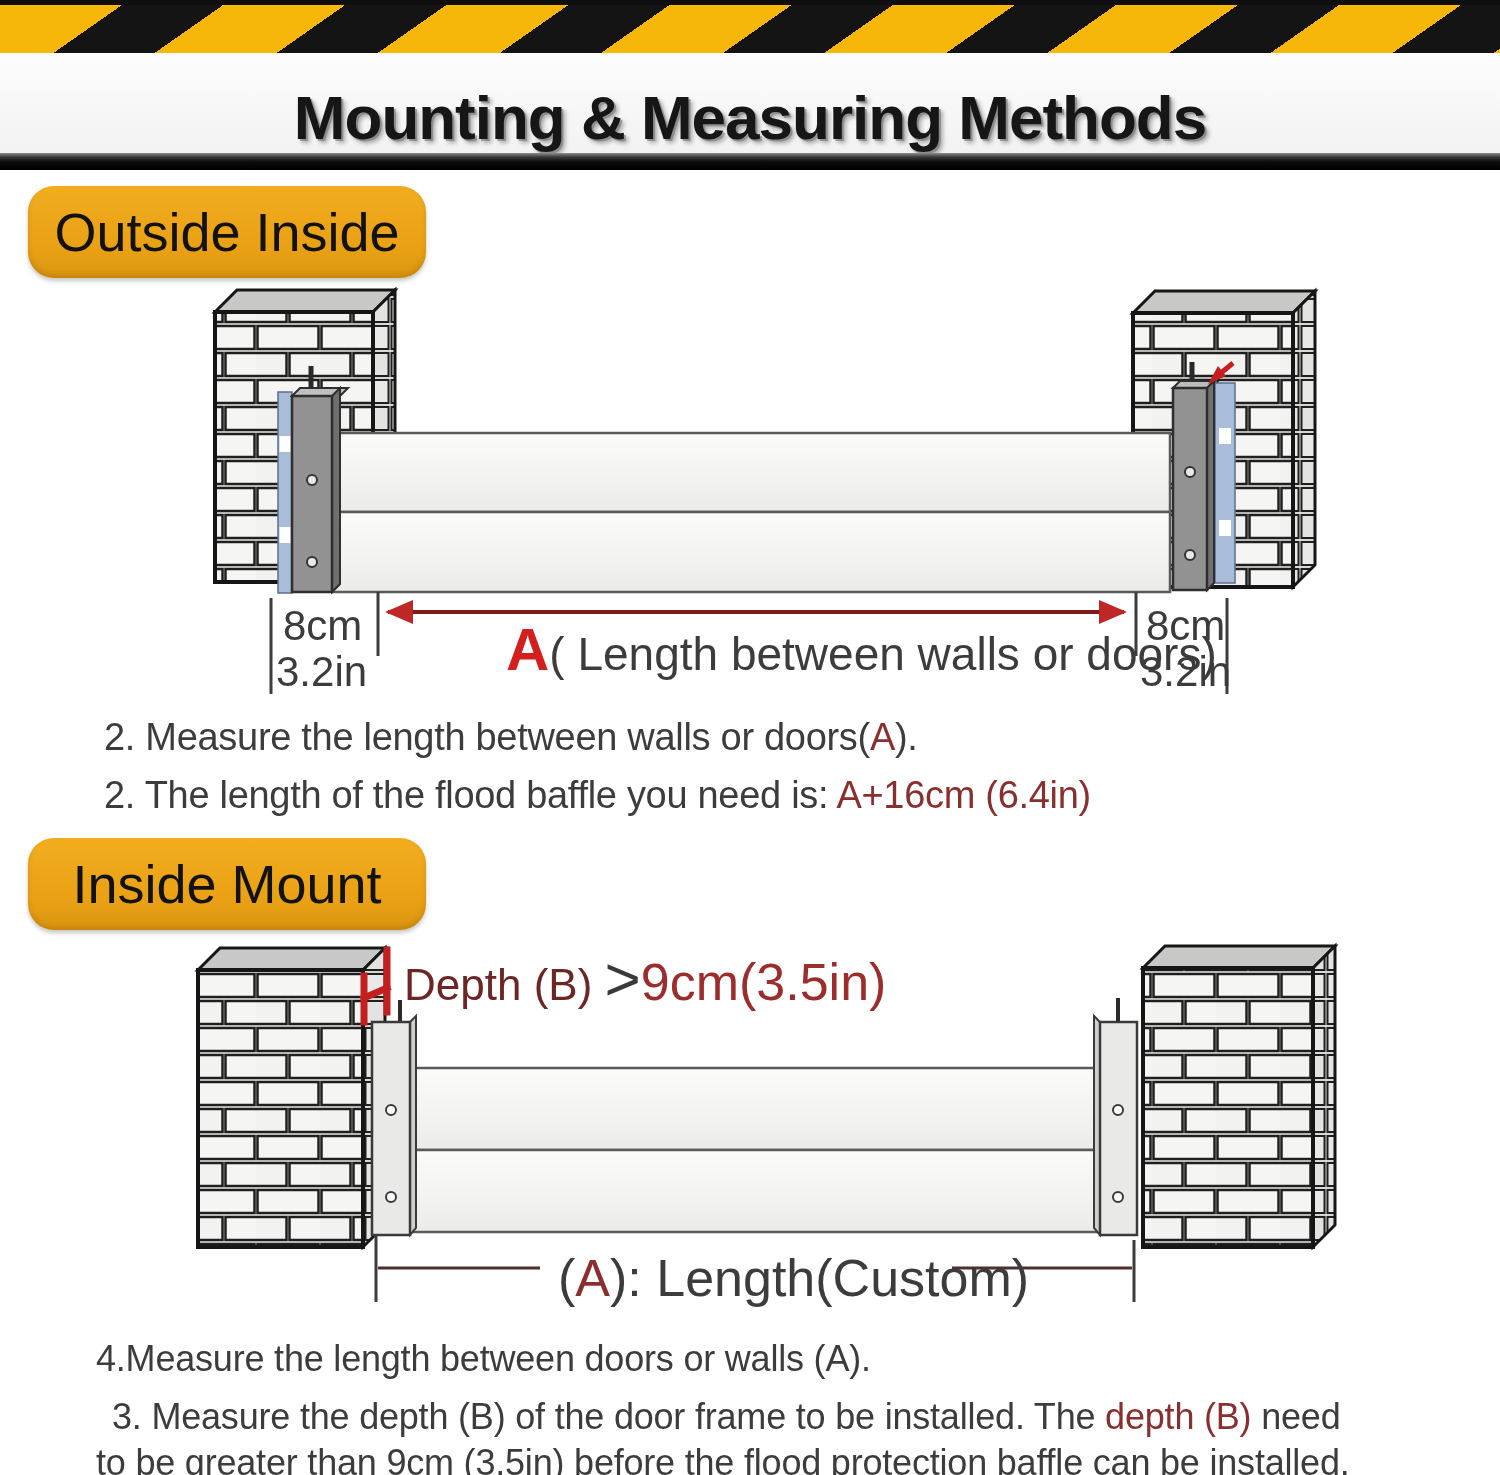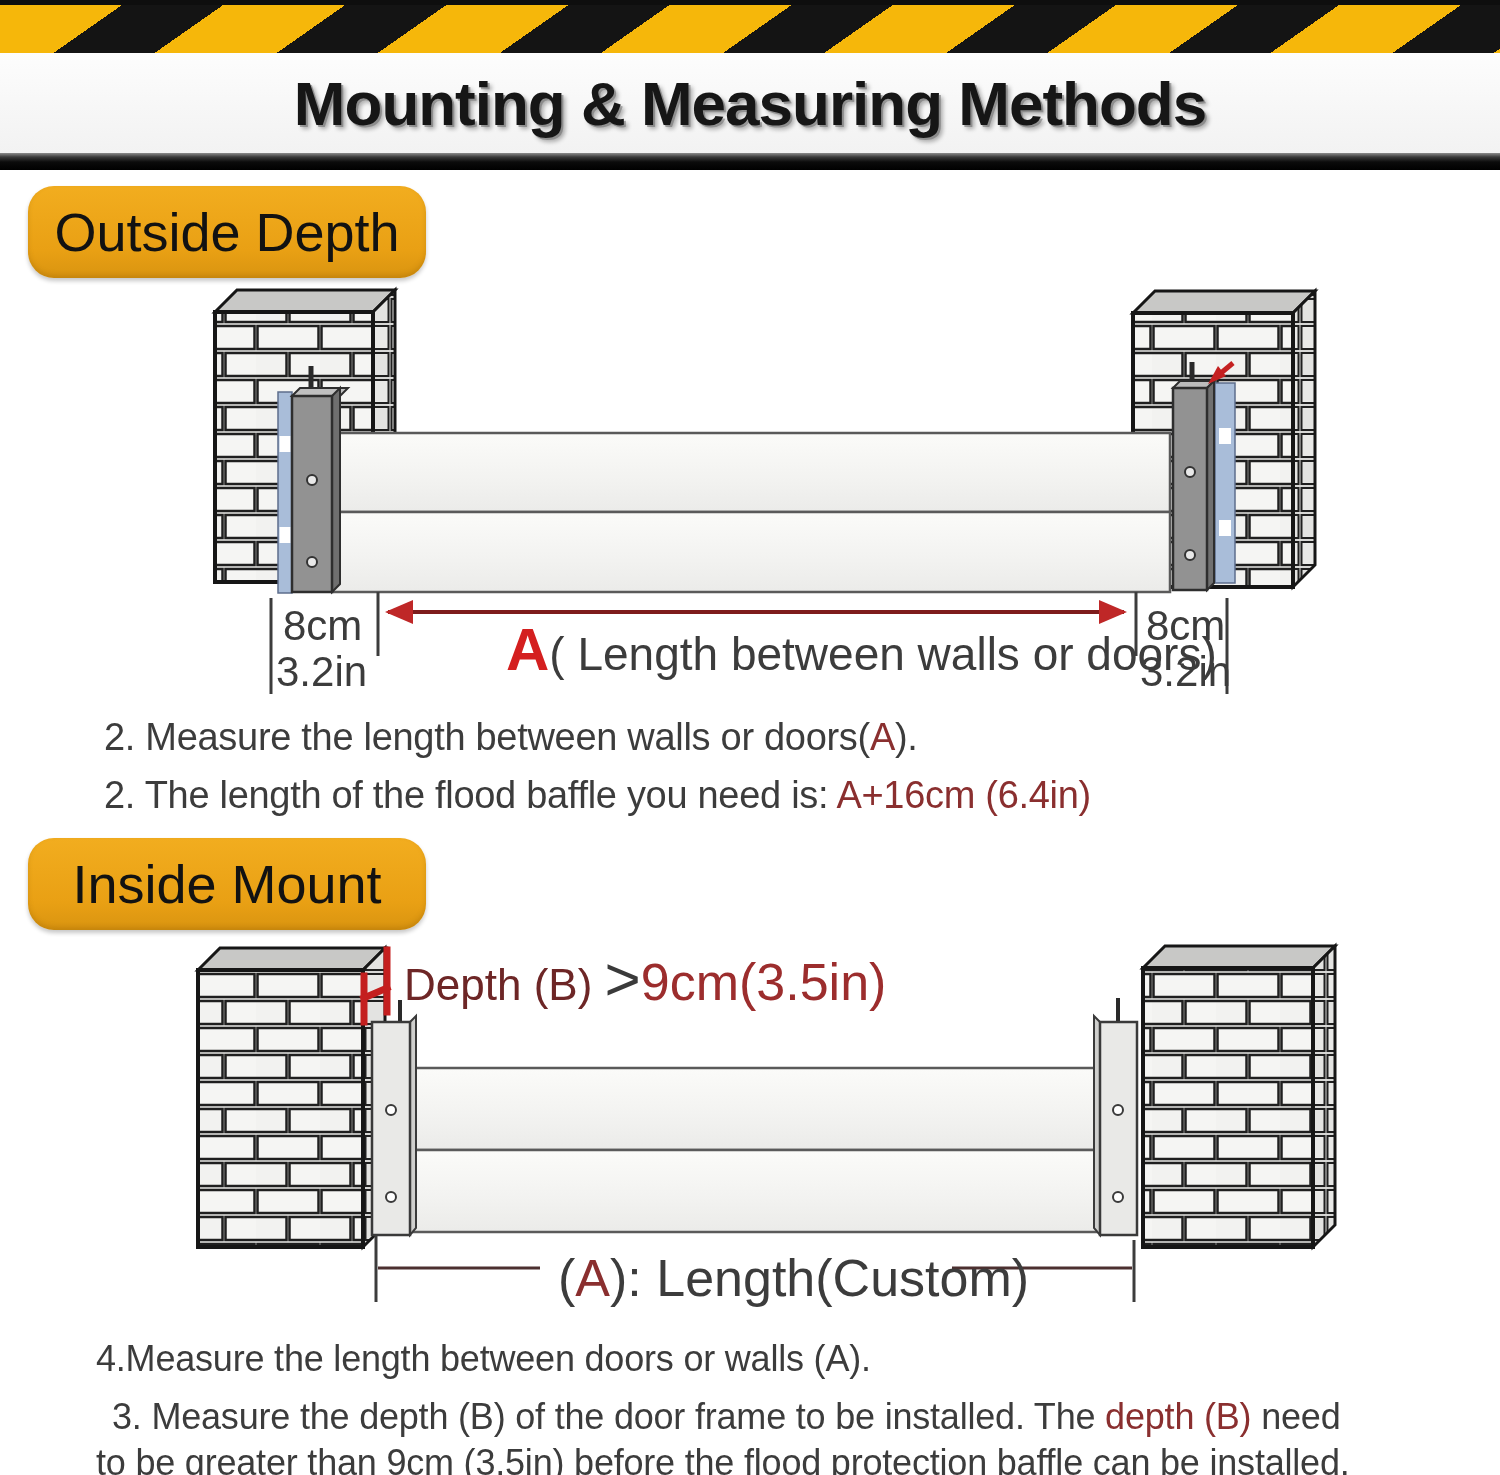--- a/index.html
+++ b/index.html
@@ -6,21 +6,21 @@
   .page{position:relative;width:1500px;height:1475px;background:#ffffff;overflow:hidden;
         font-family:"Liberation Sans",sans-serif;color:#3c3c3c;}
   .abs{position:absolute;}
 
   
   .hazard{left:0;top:0;width:1500px;height:53px;
     background:repeating-linear-gradient(145deg,#f6b70a 0 70px,#141414 70px 128px);
     border-top:5px solid #0e0e0e;box-sizing:border-box;
     box-shadow:0 3px 5px rgba(0,0,0,.28);}
   .titleband{left:0;top:53px;width:1500px;height:100px;background:linear-gradient(180deg,#fdfdfd,#f2f2f2);
-    display:flex;align-items:center;justify-content:center;}
+    display:flex;align-items:flex-end;justify-content:center;}
   .titleband h1{margin:0;font-size:62px;font-weight:bold;letter-spacing:-1px;color:#161616;
     text-shadow:2px 2px 0 rgba(110,110,110,.55),4px 4px 4px rgba(0,0,0,.30);}
   .titlebar{left:0;top:153px;width:1500px;height:17px;
     background:linear-gradient(180deg,#8c8c8c 0,#3a3a3a 4px,#0b0b0b 9px,#000 100%);}
 
   
   .badge{width:398px;height:92px;border-radius:26px;
     background:linear-gradient(180deg,#f2ad1f 0,#e9a014 70%,#d99410 100%);
     display:flex;align-items:center;justify-content:center;
     box-shadow:0 3px 4px rgba(0,0,0,.22), inset 0 -3px 5px rgba(150,95,0,.30);}
@@ -44,21 +44,21 @@
 <div class="page">
 
   <div class="abs hazard"></div>
 
   <div class="abs titleband">
     <h1>Mounting &amp; Measuring Methods</h1>
   </div>
   <div class="abs titlebar"></div>
 
   <div class="abs badge" style="left:28px;top:186px;">
-    <span>Outside Depth</span>
+    <span>Outside Inside</span>
   </div>
 
   <svg class="abs" style="left:0;top:280px;" width="1500" height="420" viewBox="0 280 1500 420">
     <defs>
       <pattern id="brick" width="64" height="54" patternUnits="userSpaceOnUse">
         <rect width="64" height="54" fill="#e7e7e5"></rect>
         <rect x="1.5" y="2" width="61" height="23" fill="#f5f5f3" stroke="#1f1f1f" stroke-width="2.5"></rect>
         <rect x="-30.5" y="29" width="61" height="23" fill="#f2f2f0" stroke="#1f1f1f" stroke-width="2.5"></rect>
         <rect x="33.5" y="29" width="61" height="23" fill="#f5f5f3" stroke="#1f1f1f" stroke-width="2.5"></rect>
       </pattern>

